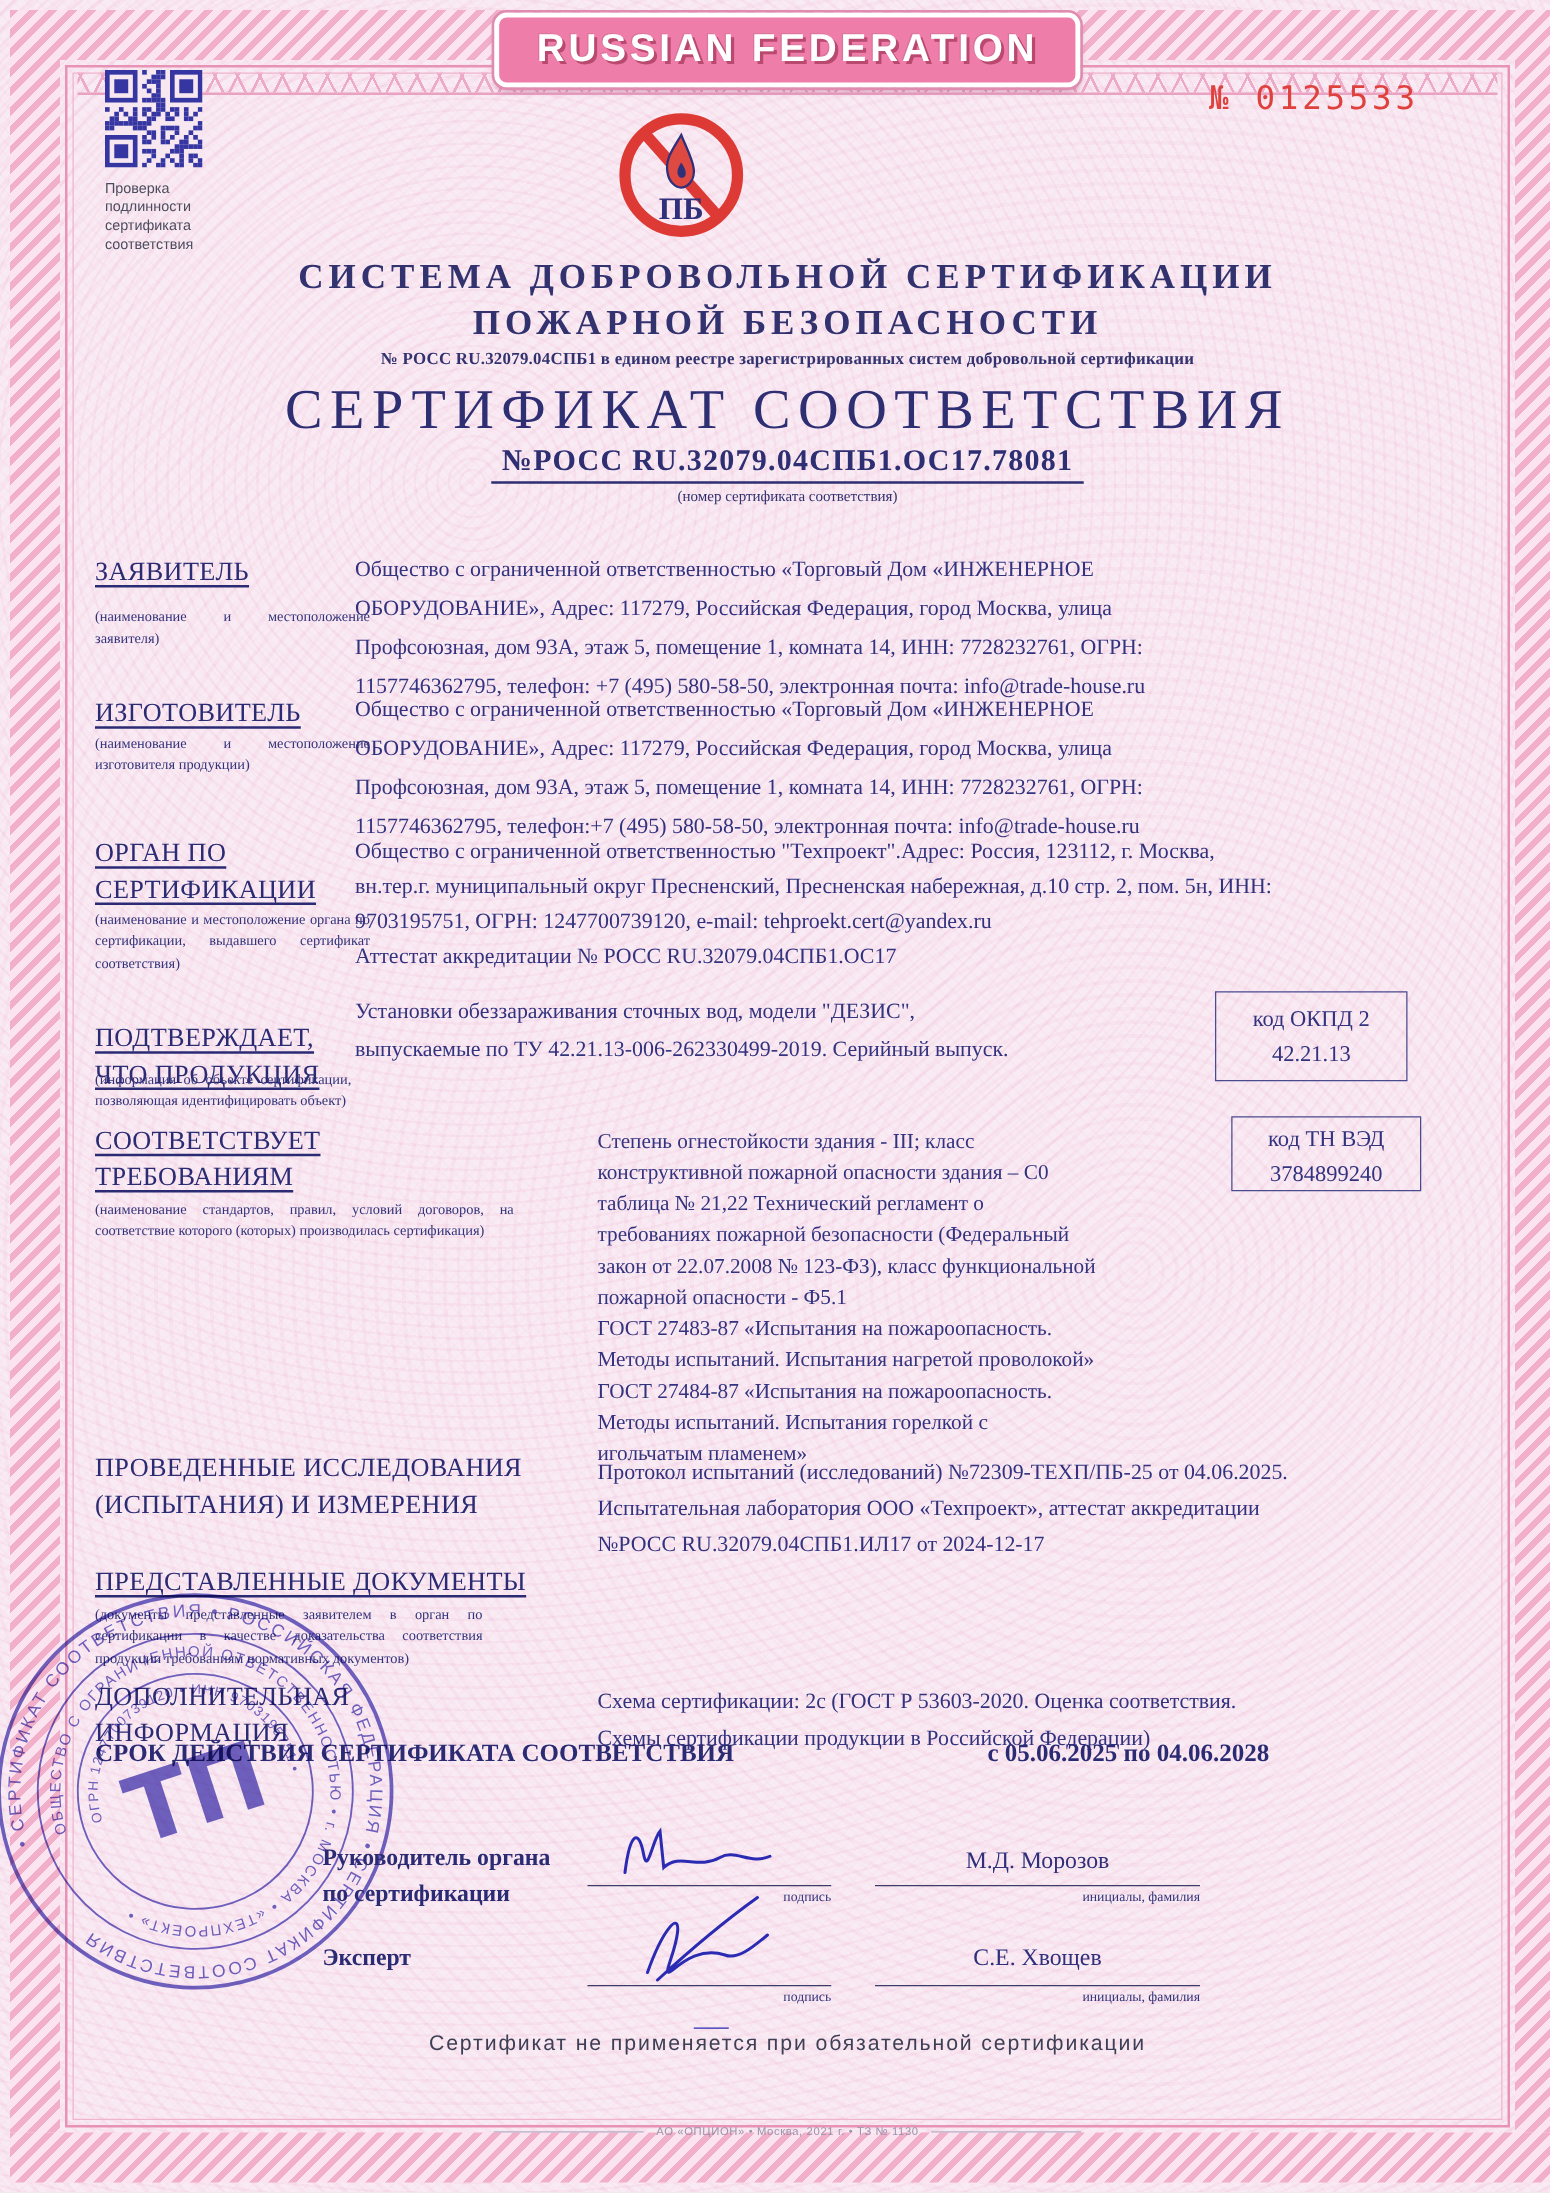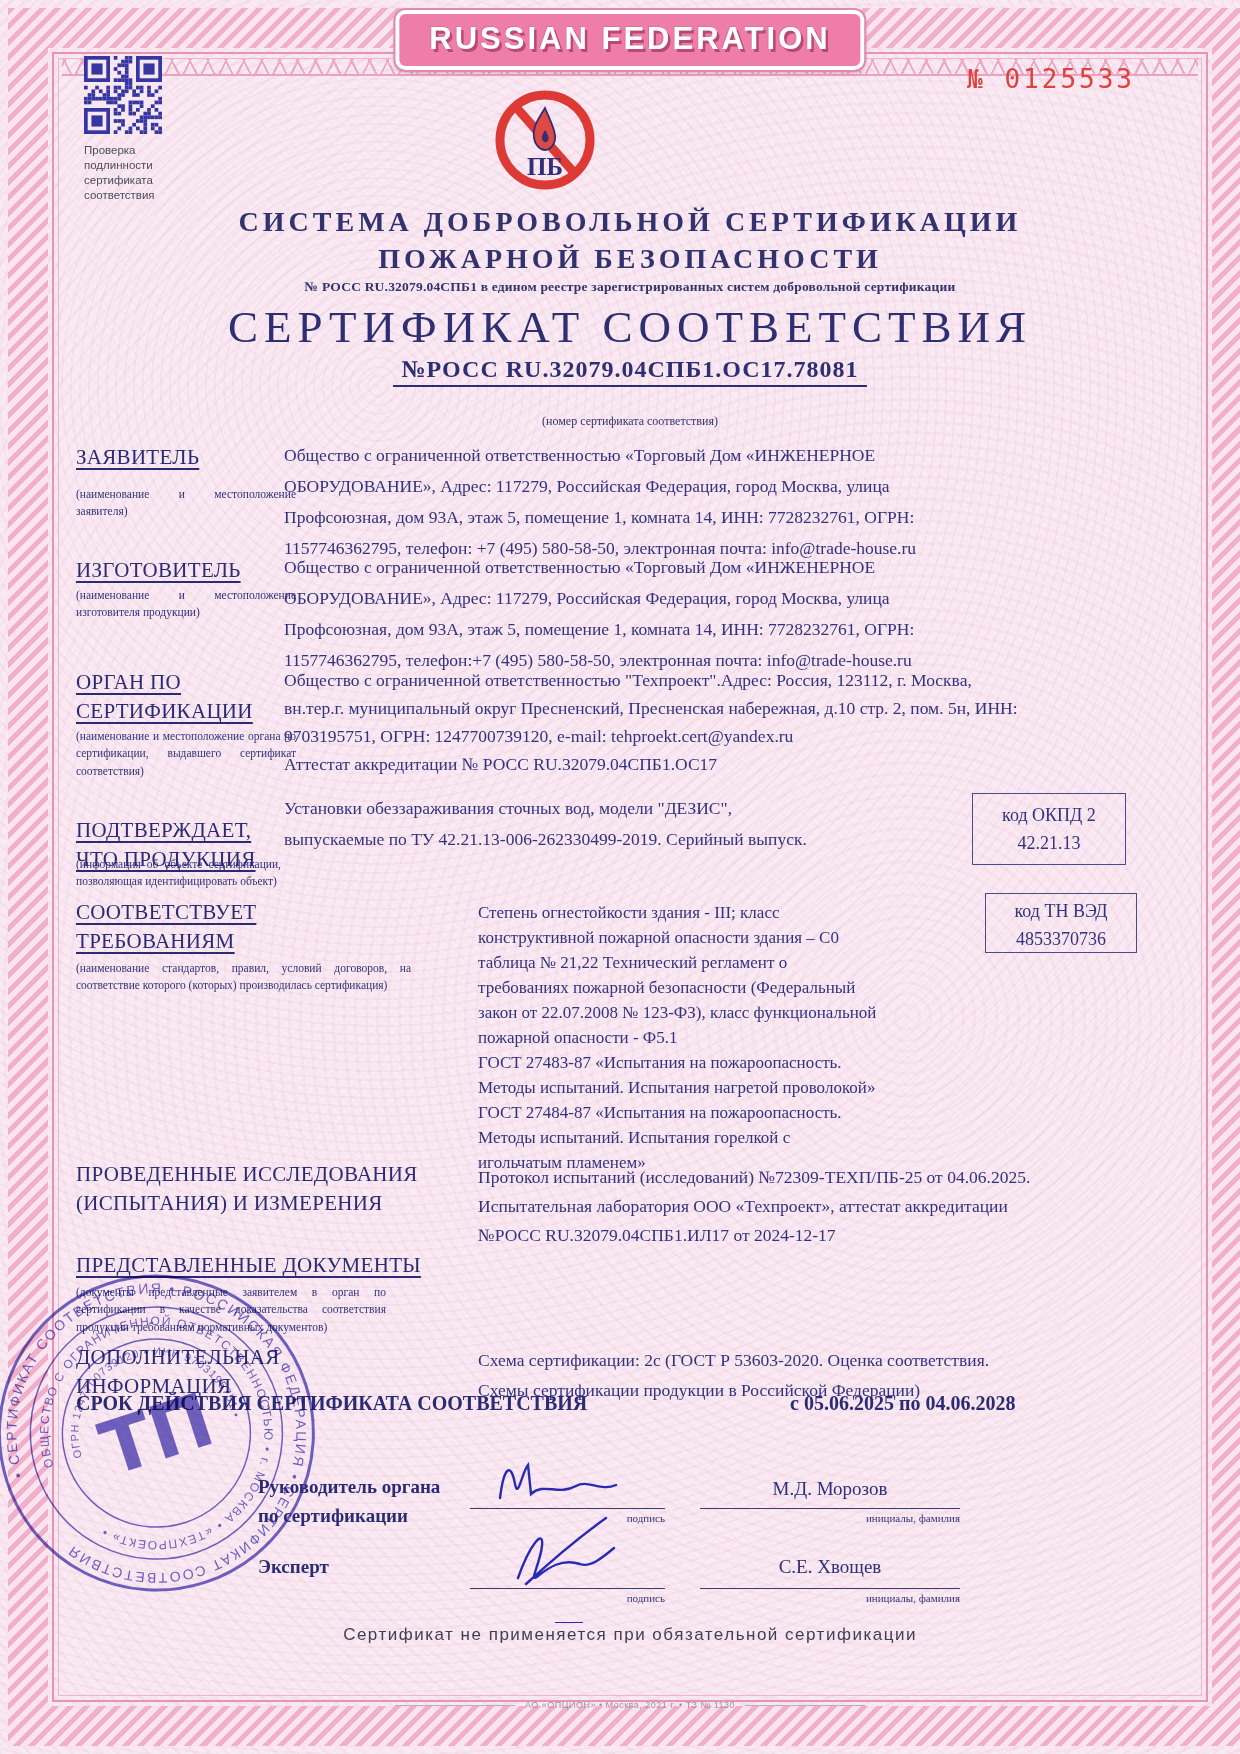--- a/index.html
+++ b/index.html
@@ -240,21 +240,21 @@
     </svg>
   </div>
 
   <div class="ctr sys-line" style="top:206px;">СИСТЕМА ДОБРОВОЛЬНОЙ СЕРТИФИКАЦИИ</div>
   <div class="ctr sys-line" style="top:243px;">ПОЖАРНОЙ БЕЗОПАСНОСТИ</div>
   <div class="ctr registry-line" style="top:279px;">№ РОСС RU.32079.04СПБ1 в едином реестре зарегистрированных систем добровольной сертификации</div>
   <div class="ctr cert-title" style="top:301px;">СЕРТИФИКАТ СООТВЕТСТВИЯ</div>
   <div class="ctr" style="top:356px;">
     <span class="cert-number">№РОСС RU.32079.04СПБ1.ОС17.78081</span>
   </div>
-  <div class="ctr cert-number-caption" style="top:390px;margin-top:24px;">(номер сертификата соответствия)</div>
+  <div class="ctr cert-number-caption" style="top:390px;">(номер сертификата соответствия)</div>
 
   <div class="sec-label" style="left:76px;top:443px;">ЗАЯВИТЕЛЬ</div>
   <div class="sec-sub" style="left:76px;top:474px;width:220px;margin-top:12px;">(наименование и местоположение заявителя)</div>
   <div class="sec-body" style="left:284px;top:440px;width:712px;">Общество с ограниченной ответственностью «Торговый Дом «ИНЖЕНЕРНОЕ ОБОРУДОВАНИЕ», Адрес: 117279, Российская Федерация, город Москва, улица Профсоюзная, дом 93А, этаж 5, помещение 1, комната 14, ИНН: 7728232761, ОГРН: 1157746362795, телефон: +7 (495) 580-58-50, электронная почта: info@trade-house.ru</div>
 
   <div class="sec-label" style="left:76px;top:556px;">ИЗГОТОВИТЕЛЬ</div>
   <div class="sec-sub" style="left:76px;top:587px;width:220px;">(наименование и местоположение изготовителя продукции)</div>
   <div class="sec-body" style="left:284px;top:552px;width:712px;">Общество с ограниченной ответственностью «Торговый Дом «ИНЖЕНЕРНОЕ ОБОРУДОВАНИЕ», Адрес: 117279, Российская Федерация, город Москва, улица Профсоюзная, дом 93А, этаж 5, помещение 1, комната 14, ИНН: 7728232761, ОГРН: 1157746362795, телефон:+7 (495) 580-58-50, электронная почта: info@trade-house.ru</div>
 
   <div class="sec-label" style="left:76px;top:668px;">ОРГАН ПО
@@ -282,21 +282,21 @@
 требованиях пожарной безопасности (Федеральный
 закон от 22.07.2008 № 123-ФЗ), класс функциональной
 пожарной опасности - Ф5.1
 ГОСТ 27483-87 «Испытания на пожароопасность.
 Методы испытаний. Испытания нагретой проволокой»
 ГОСТ 27484-87 «Испытания на пожароопасность.
 Методы испытаний. Испытания горелкой с
 игольчатым пламенем»</div>
   <div class="code-box" style="left:985px;top:893px;width:150px;height:54px;padding-top:4px;">
     <div>код ТН ВЭД</div>
-    <div>4853370736</div>
+    <div>3784899240</div>
   </div>
 
   <div class="sec-label nounder" style="left:76px;top:1160px;width:380px;">ПРОВЕДЕННЫЕ ИССЛЕДОВАНИЯ
 (ИСПЫТАНИЯ) И ИЗМЕРЕНИЯ</div>
   <div class="sec-body" style="left:478px;top:1163px;width:620px;line-height:29px;">Протокол испытаний (исследований) №72309-ТЕХП/ПБ-25 от 04.06.2025.
 Испытательная лаборатория ООО «Техпроект», аттестат аккредитации
 №РОСС RU.32079.04СПБ1.ИЛ17 от 2024-12-17</div>
 
   <div class="sec-label" style="left:76px;top:1251px;">ПРЕДСТАВЛЕННЫЕ ДОКУМЕНТЫ</div>
   <div class="sec-sub" style="left:76px;top:1284px;width:310px;">(документы представленные заявителем в орган по сертификации в качестве доказательства соответствия продукции требованиям нормативных документов)</div>

